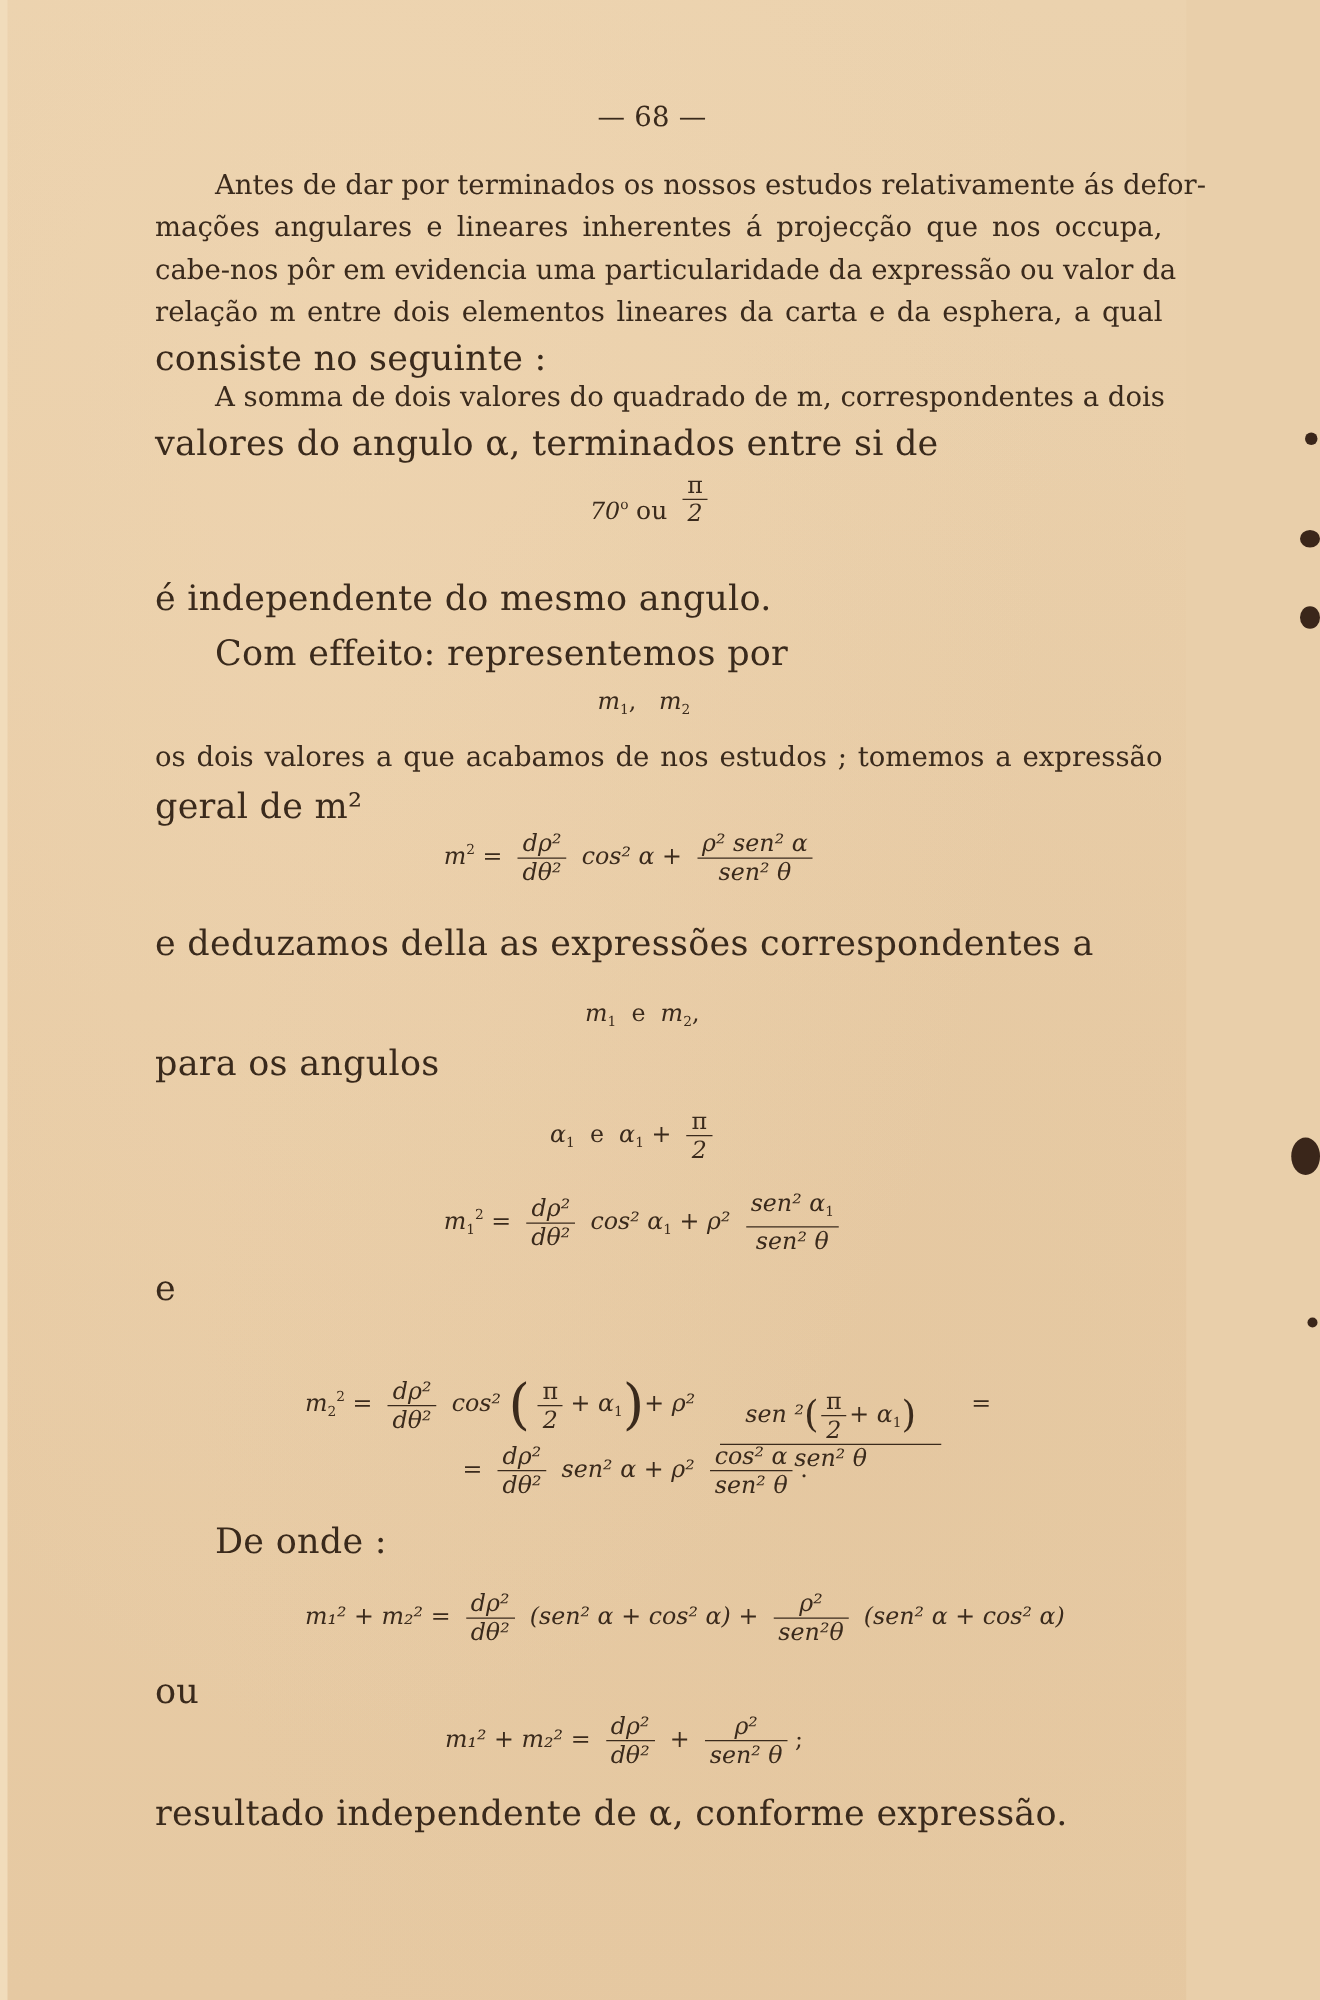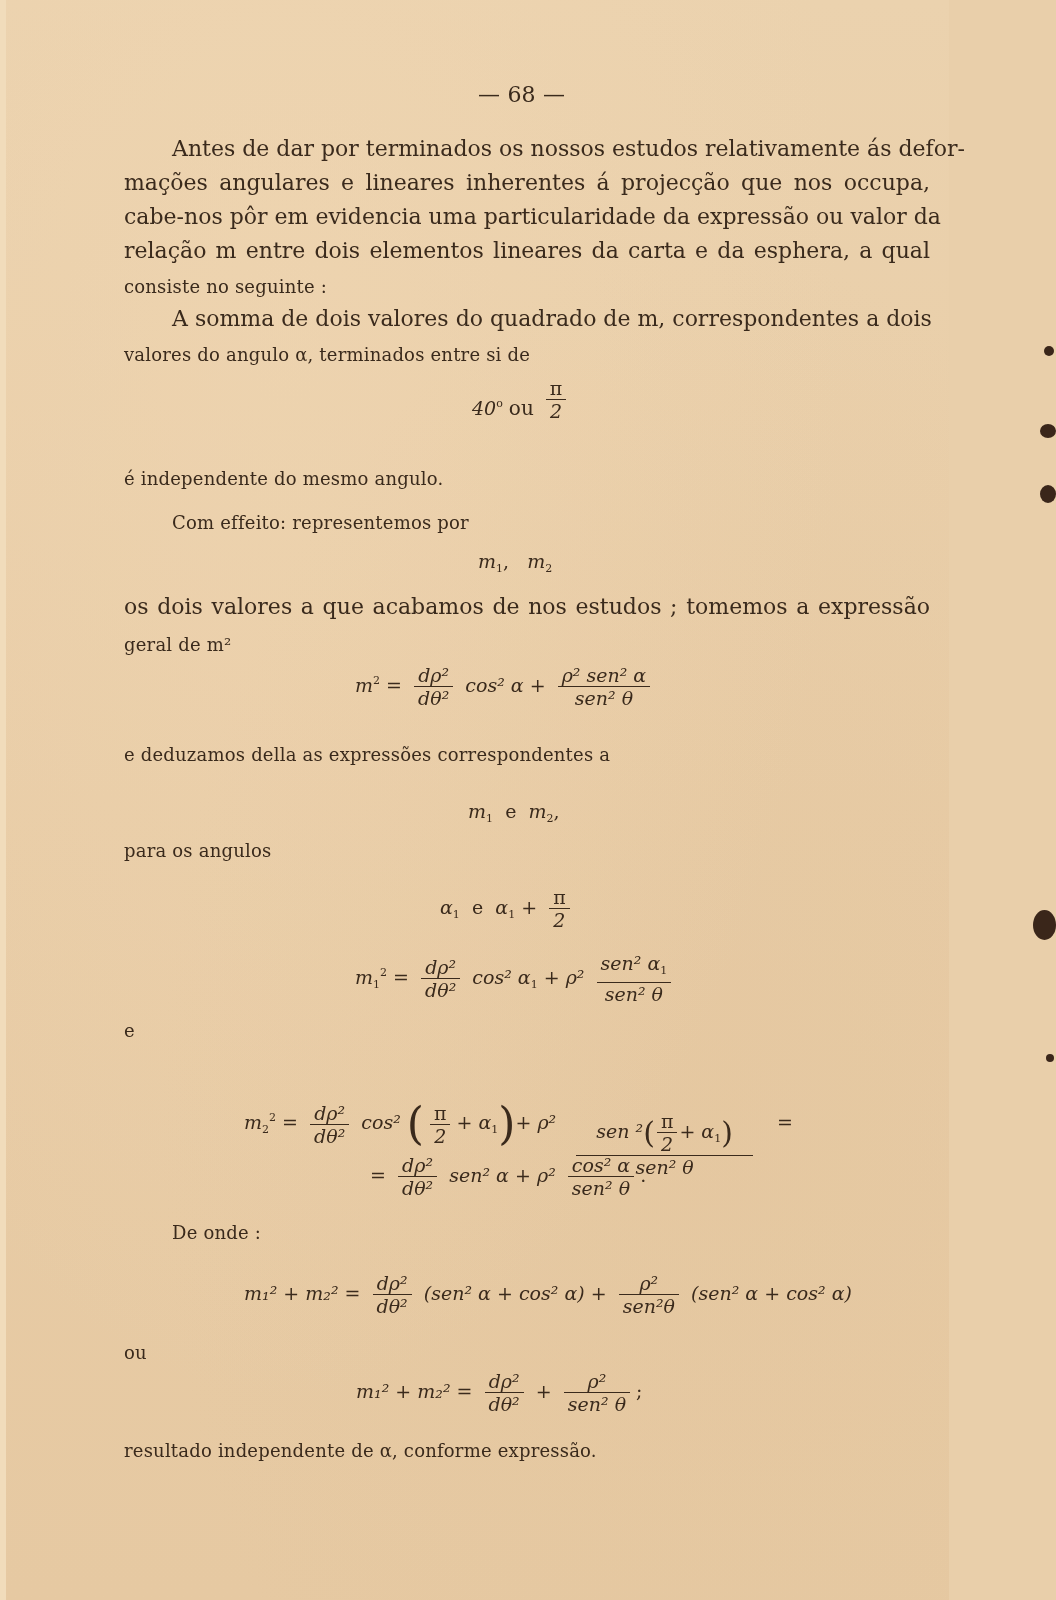--- a/index.html
+++ b/index.html
@@ -25,21 +25,21 @@
         linear-gradient(180deg, #ebd2ae 0%, #e8ccA6 50%, #e6c9a2 100%);
     }
     .left-edge {
       position: absolute;
       left: 0; top: 0;
       width: 6px; height: 1600px;
       background: #f1dcbb;
     }
     .text {
       position: absolute;
-      font-size: 18px;
+      font-size: 28px;
       line-height: 34px;
       white-space: nowrap;
       letter-spacing: 0.2px;
     }
     .just {
       position: absolute;
       left: 124px;
       width: 806px;
       font-size: 22px;
       text-align: justify;
@@ -94,21 +94,21 @@
   <div class="just" style="left:172px; width:758px; top:136px;">Antes de dar por terminados os nossos estudos relativamente ás defor-</div>
   <div class="just" style="top:170px;">mações angulares e lineares inherentes á projecção que nos occupa,</div>
   <div class="just" style="top:204px;">cabe-nos pôr em evidencia uma particularidade da expressão ou valor da</div>
   <div class="just" style="top:238px;">relação m entre dois elementos lineares da carta e da esphera, a qual</div>
   <div class="text" style="left:124px; top:270px;">consiste no seguinte :</div>
 
   <div class="just" style="left:172px; width:758px; top:306px;">A somma de dois valores do quadrado de m, correspondentes a dois</div>
   <div class="text" style="left:124px; top:338px;">valores do angulo α, terminados entre si de</div>
 
   <div class="math" style="left:472px; top:396px;">
-    <span>40</span><sup>o</sup>
+    <span>70</span><sup>o</sup>
     <span class="up" style="font-size:20px;">ou</span>
     <span class="frac" style="margin-top:-22px;">
       <span class="num up">π</span>
       <span class="den">2</span>
     </span>
   </div>
 
   <div class="text" style="left:124px; top:462px;">é independente do mesmo angulo.</div>
   <div class="text" style="left:172px; top:506px;">Com effeito: representemos por</div>
 

